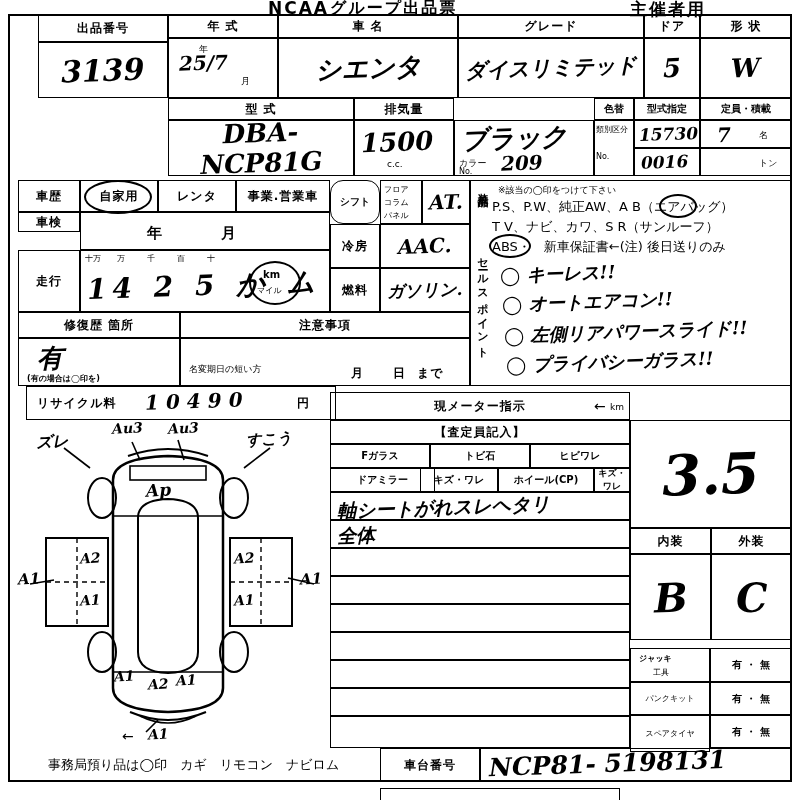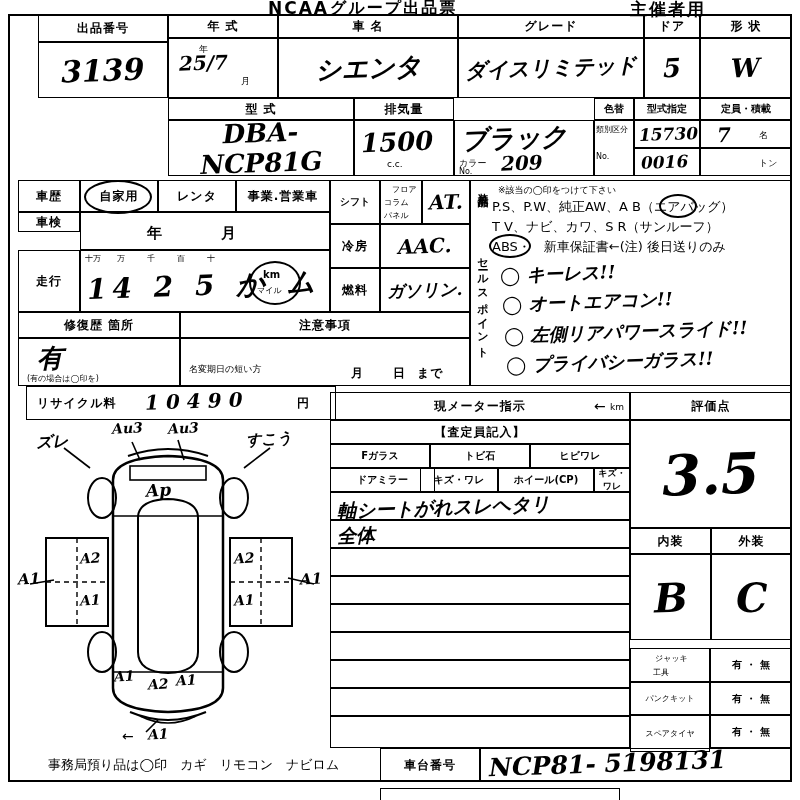--- a/index.html
+++ b/index.html
@@ -191,25 +191,25 @@
     <span class="nb tiny2" style="left:36px; top:2px;">万</span>
     <span class="nb tiny2" style="left:66px; top:2px;">千</span>
     <span class="nb tiny2" style="left:96px; top:2px;">百</span>
     <span class="nb tiny2" style="left:126px; top:2px;">十</span>
     <span class="nb hw hw-lg" style="left:6px; top:16px; font-size:28px; letter-spacing:6px;">14 2 5 か ム</span>
     <span class="circle-o" style="left:168px; top:10px; width:52px; height:44px; border-radius:50%;"></span>
     <span class="nb lbl-sm" style="left:182px; top:18px;">km</span>
     <span class="nb tiny2" style="left:176px; top:34px;">マイル</span>
   </div>
 
-  <div class="b ctr" style="left:330px; top:180px; width:50px; height:44px;">
+  <div class="b ctr" style="left:330px; top:180px; width:50px; height:44px;border-radius:13px;">
       <span class="lbl-sm">シフト</span>
     </div>
   <div class="b" style="left:380px; top:180px; width:42px; height:44px;">
-    <div class="nb tiny2" style="left:11px; top:3px;">フロア</div>
+    <div class="nb tiny2" style="left:3px; top:3px;">フロア</div>
     <div class="nb tiny2" style="left:3px; top:16px;">コラム</div>
     <div class="nb tiny2" style="left:3px; top:29px;">パネル</div>
   </div>
   <div class="b ctr" style="left:422px; top:180px; width:48px; height:44px;">
       <span class="hw hw-md">AT.</span>
     </div>
 
   <div class="b ctr" style="left:330px; top:224px; width:50px; height:44px;">
       <span class="lbl">冷房</span>
     </div>
@@ -238,21 +238,21 @@
   <div class="nb hw hw-sm" style="left:500px; top:262px; font-size:18px;">◯ キーレス!!</div>
   <div class="nb hw hw-sm" style="left:502px; top:290px; font-size:18px;">◯ オートエアコン!!</div>
   <div class="nb hw hw-sm" style="left:504px; top:320px; font-size:18px;">◯ 左側リアパワースライド!!</div>
   <div class="nb hw hw-sm" style="left:506px; top:350px; font-size:18px;">◯ プライバシーガラス!!</div>
 
   <div class="b ctr" style="left:18px; top:312px; width:162px; height:26px;">
       <span class="lbl">修復歴 箇所</span>
     </div>
   <div class="b" style="left:18px; top:338px; width:162px; height:48px;">
     <span class="nb hw hw-lg" style="left:18px; top:2px;">有</span>
-    <span class="nb tiny2" style="left:8px; top:34px;">(有の場合は◯印を)</span>
+    <span class="nb tiny2" style="left:8px; top:34px;font-weight:bold;">(有の場合は◯印を)</span>
   </div>
   <div class="b ctr" style="left:180px; top:312px; width:290px; height:26px;">
       <span class="lbl">注意事項</span>
     </div>
   <div class="b" style="left:180px; top:338px; width:290px; height:48px;">
     <span class="nb tiny" style="left:8px; top:24px;">名変期日の短い方</span>
     <span class="nb lbl" style="left:170px; top:26px;">月</span>
     <span class="nb lbl" style="left:212px; top:26px;">日</span>
     <span class="nb lbl" style="left:236px; top:26px;">まで</span>
   </div>
@@ -304,41 +304,38 @@
     <span class="nb hw hw-sm" style="left:6px; top:2px; font-size:19px;">全体</span>
   </div>
   <div class="b" style="left:330px; top:548px; width:300px; height:28px;"></div>
   <div class="b" style="left:330px; top:576px; width:300px; height:28px;"></div>
   <div class="b" style="left:330px; top:604px; width:300px; height:28px;"></div>
   <div class="b" style="left:330px; top:632px; width:300px; height:28px;"></div>
   <div class="b" style="left:330px; top:660px; width:300px; height:28px;"></div>
   <div class="b" style="left:330px; top:688px; width:300px; height:28px;"></div>
   <div class="b" style="left:330px; top:716px; width:300px; height:32px;"></div>
 
-  <div class="b ctr" style="left:630px; top:392px; width:162px; height:28px;">
-      <span class="lbl">評価点</span>
-    </div>
   <div class="b ctr" style="left:630px; top:420px; width:162px; height:108px;">
     <span class="hw" style="font-size:56px;">3.5</span>
   </div>
   <div class="b ctr" style="left:630px; top:528px; width:81px; height:26px;">
       <span class="lbl">内装</span>
     </div>
   <div class="b ctr" style="left:711px; top:528px; width:81px; height:26px;">
       <span class="lbl">外装</span>
     </div>
   <div class="b ctr" style="left:630px; top:554px; width:81px; height:86px;">
       <span class="hw" style="font-size:40px;">B</span>
     </div>
   <div class="b ctr" style="left:711px; top:554px; width:81px; height:86px;">
       <span class="hw" style="font-size:40px;">C</span>
     </div>
 
   <div class="b" style="left:630px; top:648px; width:80px; height:34px;">
-    <div class="nb tiny2" style="left:24px; top:4px;">ジャッキ</div>
+    <div class="nb tiny2" style="left:8px; top:4px;font-weight:bold;">ジャッキ</div>
     <div class="nb tiny2" style="left:22px; top:18px;">工具</div>
   </div>
   <div class="b ctr" style="left:710px; top:648px; width:82px; height:34px;">
     <span class="lbl-sm">有</span>
     <span class="lbl-sm" style="margin:0 4px;">・</span>
     <span class="lbl-sm">無</span>
   </div>
 
   <div class="b ctr" style="left:630px; top:682px; width:80px; height:33px;">
       <span class="tiny2">パンクキット</span>

